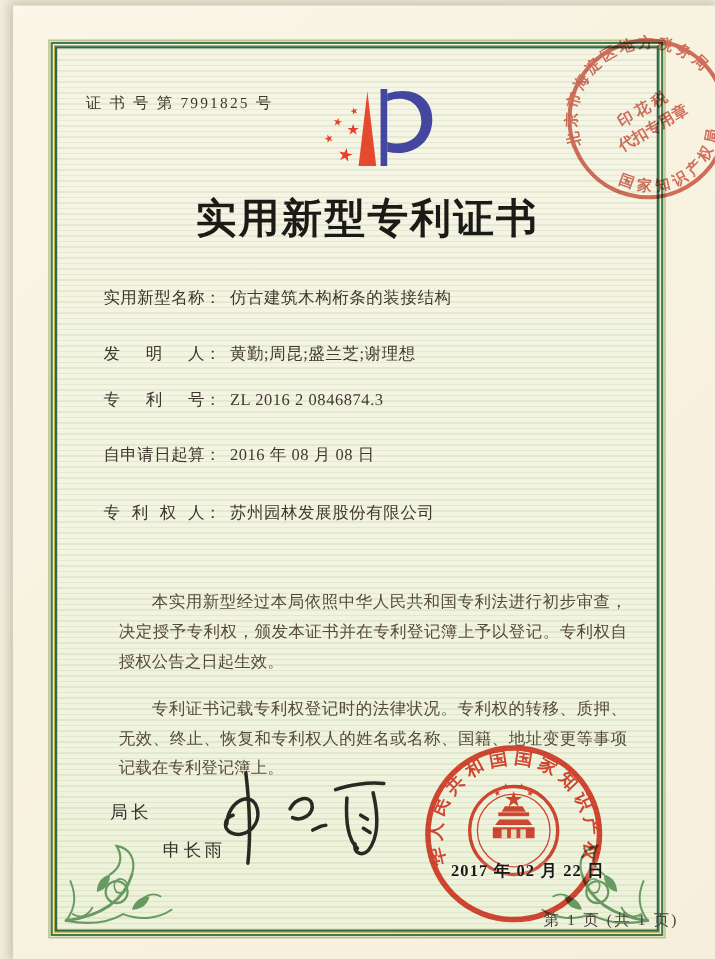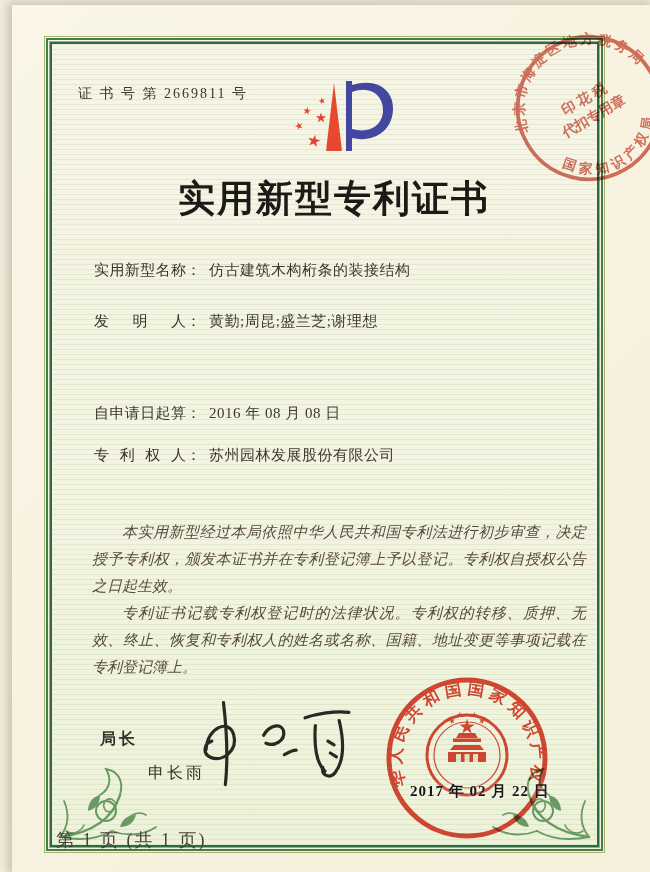--- a/index.html
+++ b/index.html
@@ -31,31 +31,31 @@
   .content{position:absolute;inset:0;}
   .cert-number{position:absolute;left:66px;top:80px;font-size:14px;letter-spacing:2px;color:#3d372e;}
   .logo{position:absolute;left:278px;top:72px;}
   .title{position:absolute;left:0;right:0;top:169px;text-align:center;
          font-size:37px;font-weight:700;letter-spacing:2px;color:#1c1a17;}
   .field-row{position:absolute;left:82px;font-size:15px;color:#3b342b;white-space:nowrap;}
   .flabel{display:inline-block;width:92px;text-align:justify;text-align-last:justify;vertical-align:bottom;}
   .fvalue{margin-left:8px;letter-spacing:.5px;color:#40382e;}
   .body-text{position:absolute;left:80px;top:514px;width:494px;
              font-size:15px;line-height:27px;color:#564a3c;text-align:justify;}
-  .body-text p{margin:0;text-indent:2em;font-style:italic;}
+  .body-text p{margin:16px;text-indent:2em;}
   .signer{position:absolute;left:88px;font-size:16px;letter-spacing:3px;color:#34302a;}
-  .signer.t1{top:724px;font-weight:bold;} .signer.t2{top:758px;margin-left:48px;}
+  .signer.t1{top:724px;} .signer.t2{top:758px;margin-left:48px;}
   .signature{position:absolute;left:166px;top:690px;transform:rotate(-2deg);}
   .seal{position:absolute;left:368px;top:666px;mix-blend-mode:multiply;opacity:.92;}
   .seal-date{position:absolute;left:398px;top:777px;font-size:15px;font-weight:600;
              letter-spacing:1px;color:#191815;text-shadow:0 0 6px rgba(255,255,255,.9);}
   .tax-stamp{position:absolute;left:496px;top:22px;transform:rotate(-30deg);
              mix-blend-mode:multiply;opacity:.85;}
-  .footer{position:absolute;left:44px;top:823px;width:561px;text-align:left;
-          font-size:18px;letter-spacing:2px;color:#46403a;}
+  .footer{position:absolute;left:44px;top:823px;width:561px;text-align:right;
+          font-size:14px;letter-spacing:2px;color:#46403a;}
 </style>
 </head>
 <body>
 
 <div class="paper">
 
   <div class="f1">
     <div class="f2">
       <div class="f3">
         <div class="inner">
@@ -89,21 +89,21 @@
             <path d="M46,64 c -8,2 -12,8 -12,16 c 8,-2 12,-8 12,-16" fill="#5a9156"></path>
             <path d="M66,96 c 2,-8 8,-12 16,-12 c -2,8 -8,12 -16,12" fill="#5a9156"></path>
           </svg>
         </div>
       </div>
     </div>
   </div>
 
   <div class="content">
 
-    <div class="cert-number">证 书 号 第 2669811 号</div>
+    <div class="cert-number">证 书 号 第 7991825 号</div>
 
     <svg class="logo" width="106" height="80" viewBox="0 0 106 80">
       <defs>
         <path id="star" d="M0,-1 L0.2245,-0.309 L0.951,-0.309 L0.3633,0.118 L0.5878,0.809 L0,0.382 L-0.5878,0.809 L-0.3633,0.118 L-0.951,-0.309 L-0.2245,-0.309 Z"></path>
       </defs>
       <path d="M44,6 L52,74 L36,74 Z" fill="#e5492f"></path>
       <path d="M56,4 L62,4 L62,74 L56,74 Z" fill="#44479f"></path>
       <path d="M62,8 C 88,0 104,14 103,33 C 102,54 84,66 62,61 L62,52 C 80,57 93,48 93,33 C 93,18 80,8 62,15 Z" fill="#44479f"></path>
       <g fill="#e8402c">
         <use href="#star" transform="translate(32,24) scale(3.5) rotate(-15)"></use>
@@ -115,24 +115,27 @@
     </svg>
 
     <div class="title">实用新型专利证书</div>
 
     <div class="field-row" style="top:256px">
       <span class="flabel">实用新型名称</span><span>：</span><span class="fvalue">仿古建筑木构桁条的装接结构</span>
     </div>
     <div class="field-row" style="top:307px">
       <span class="flabel">发 明 人</span><span>：</span><span class="fvalue">黄勤;周昆;盛兰芝;谢理想</span>
     </div>
+    <div class="field-row" style="top:349px">
+      <span class="flabel">专 利 号</span><span>：</span><span class="fvalue">ZL 2016 2 0846874.3</span>
+    </div>
     <div class="field-row" style="top:399px">
       <span class="flabel">自申请日起算</span><span>：</span><span class="fvalue">2016 年 08 月 08 日</span>
     </div>
-    <div class="field-row" style="top:441px">
+    <div class="field-row" style="top:452px">
       <span class="flabel">专 利 权 人</span><span>：</span><span class="fvalue">苏州园林发展股份有限公司</span>
     </div>
 
     <div class="body-text">
       <p>本实用新型经过本局依照中华人民共和国专利法进行初步审查，决定授予专利权，颁发本证书并在专利登记簿上予以登记。专利权自授权公告之日起生效。</p>
       <p>专利证书记载专利权登记时的法律状况。专利权的转移、质押、无效、终止、恢复和专利权人的姓名或名称、国籍、地址变更等事项记载在专利登记簿上。</p>
     </div>
 
     <div class="signer t1">局长</div>
     <div class="signer t2">申长雨</div>

